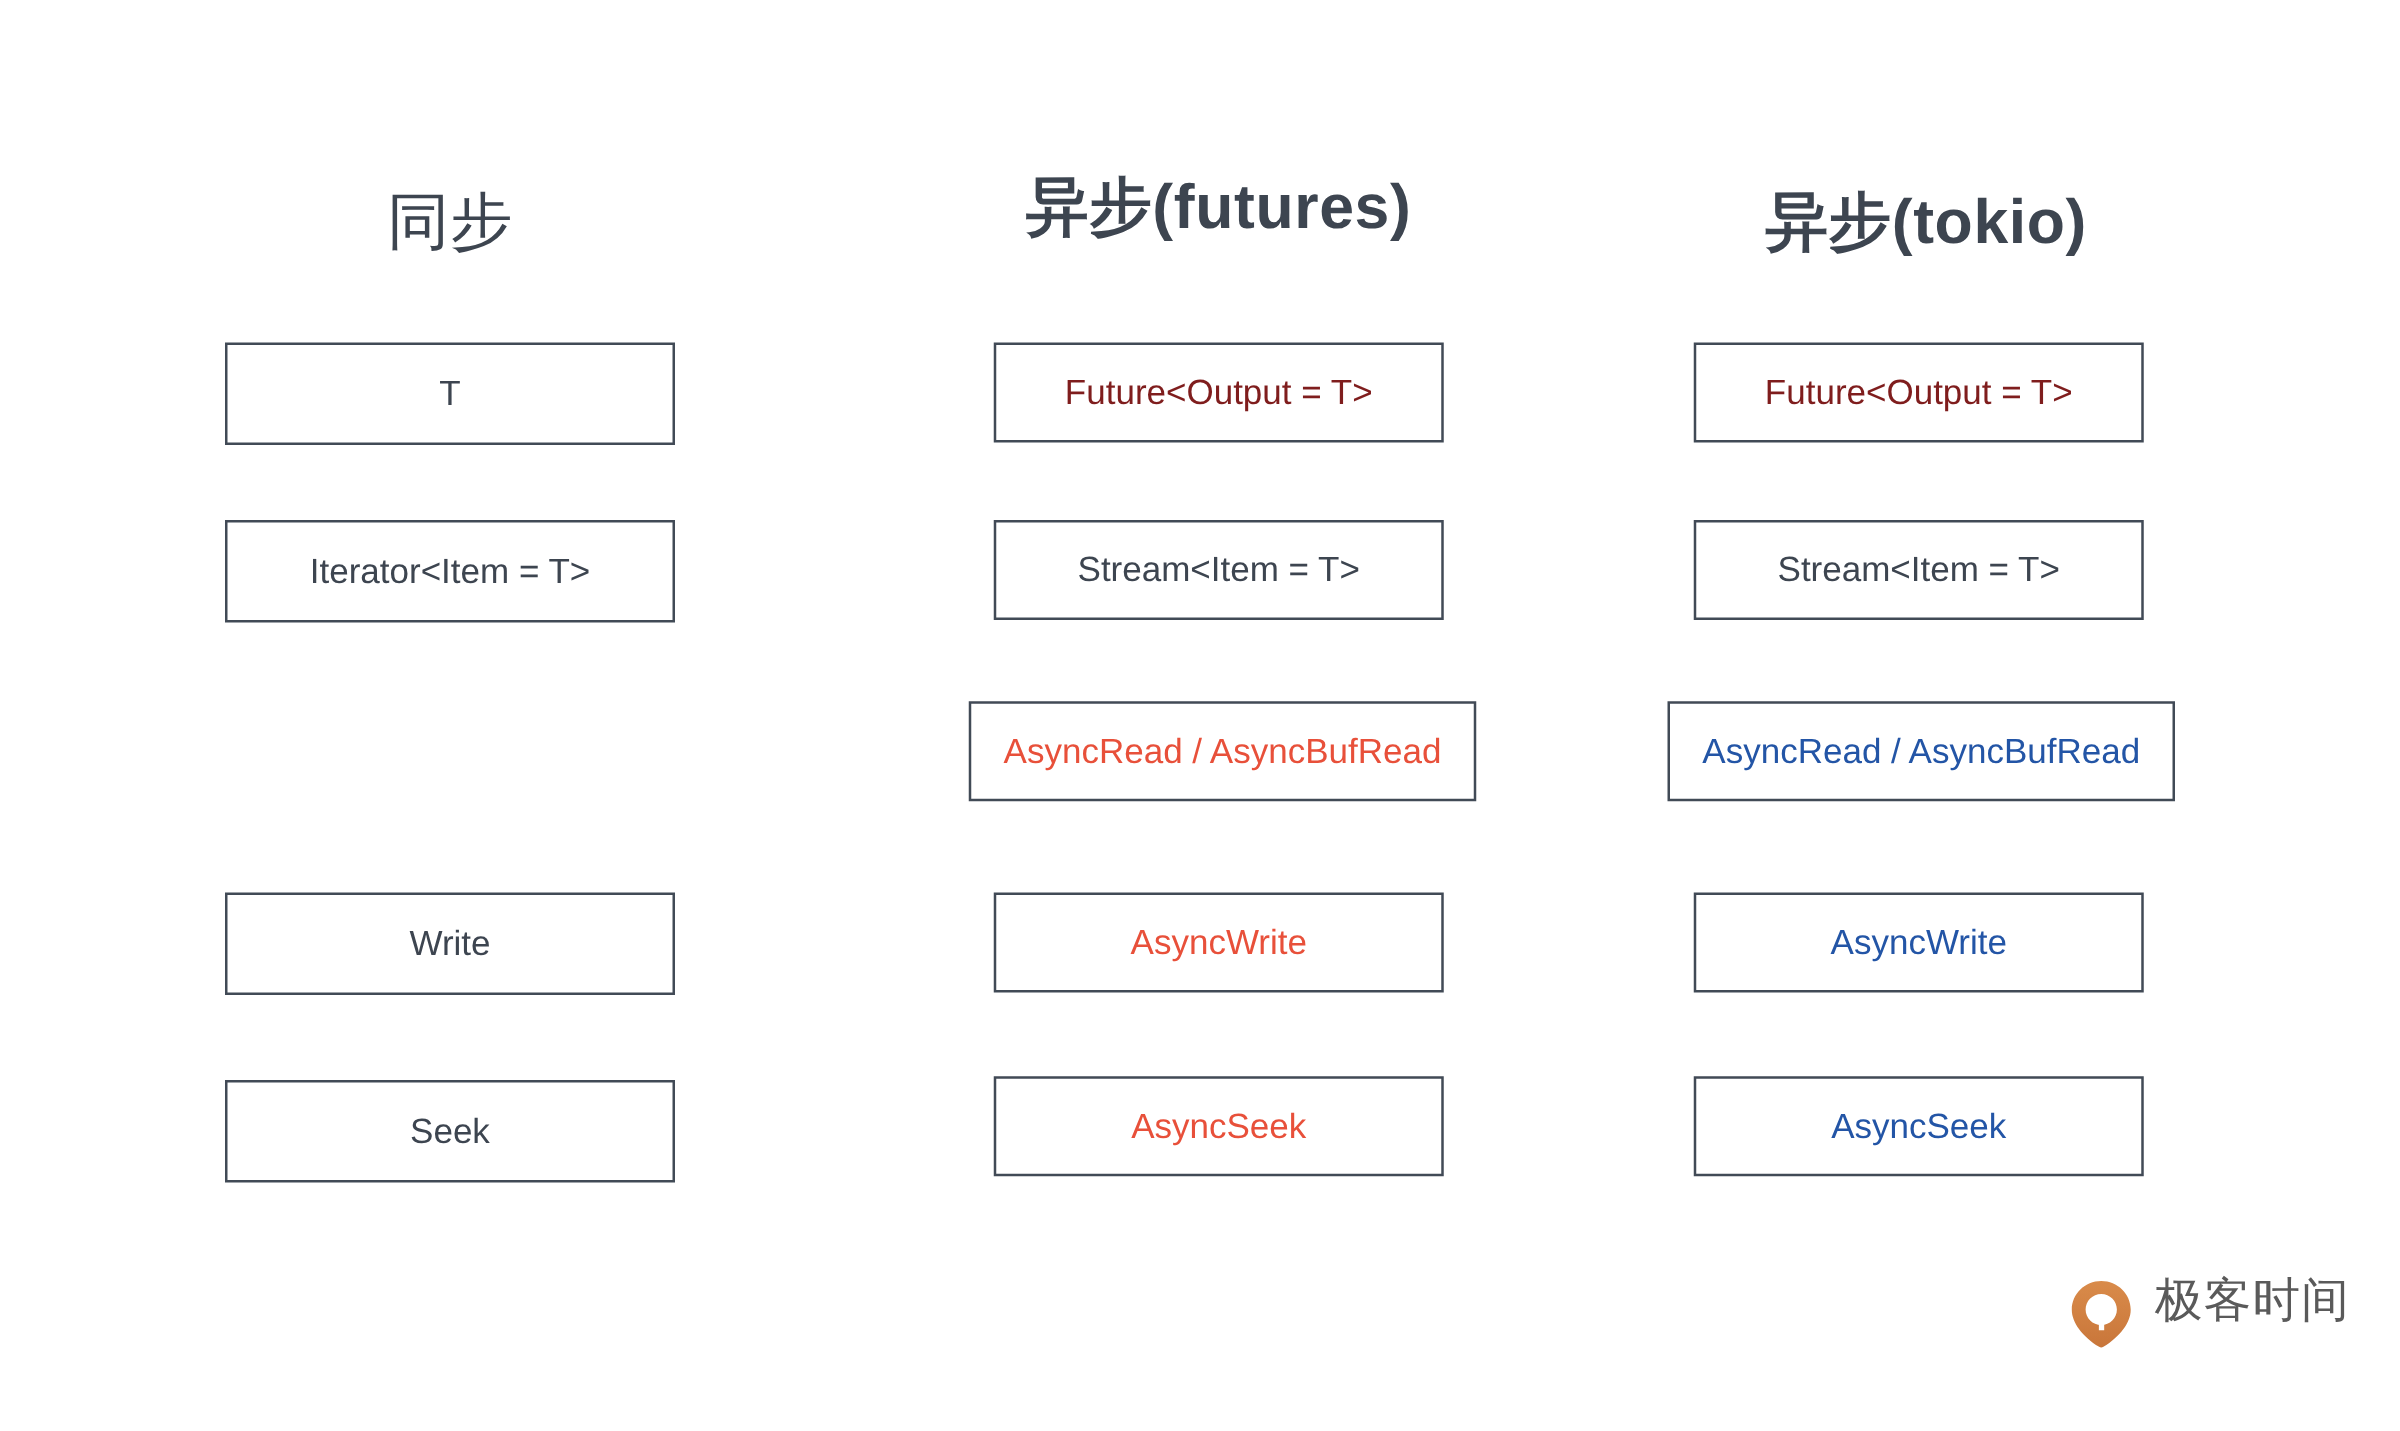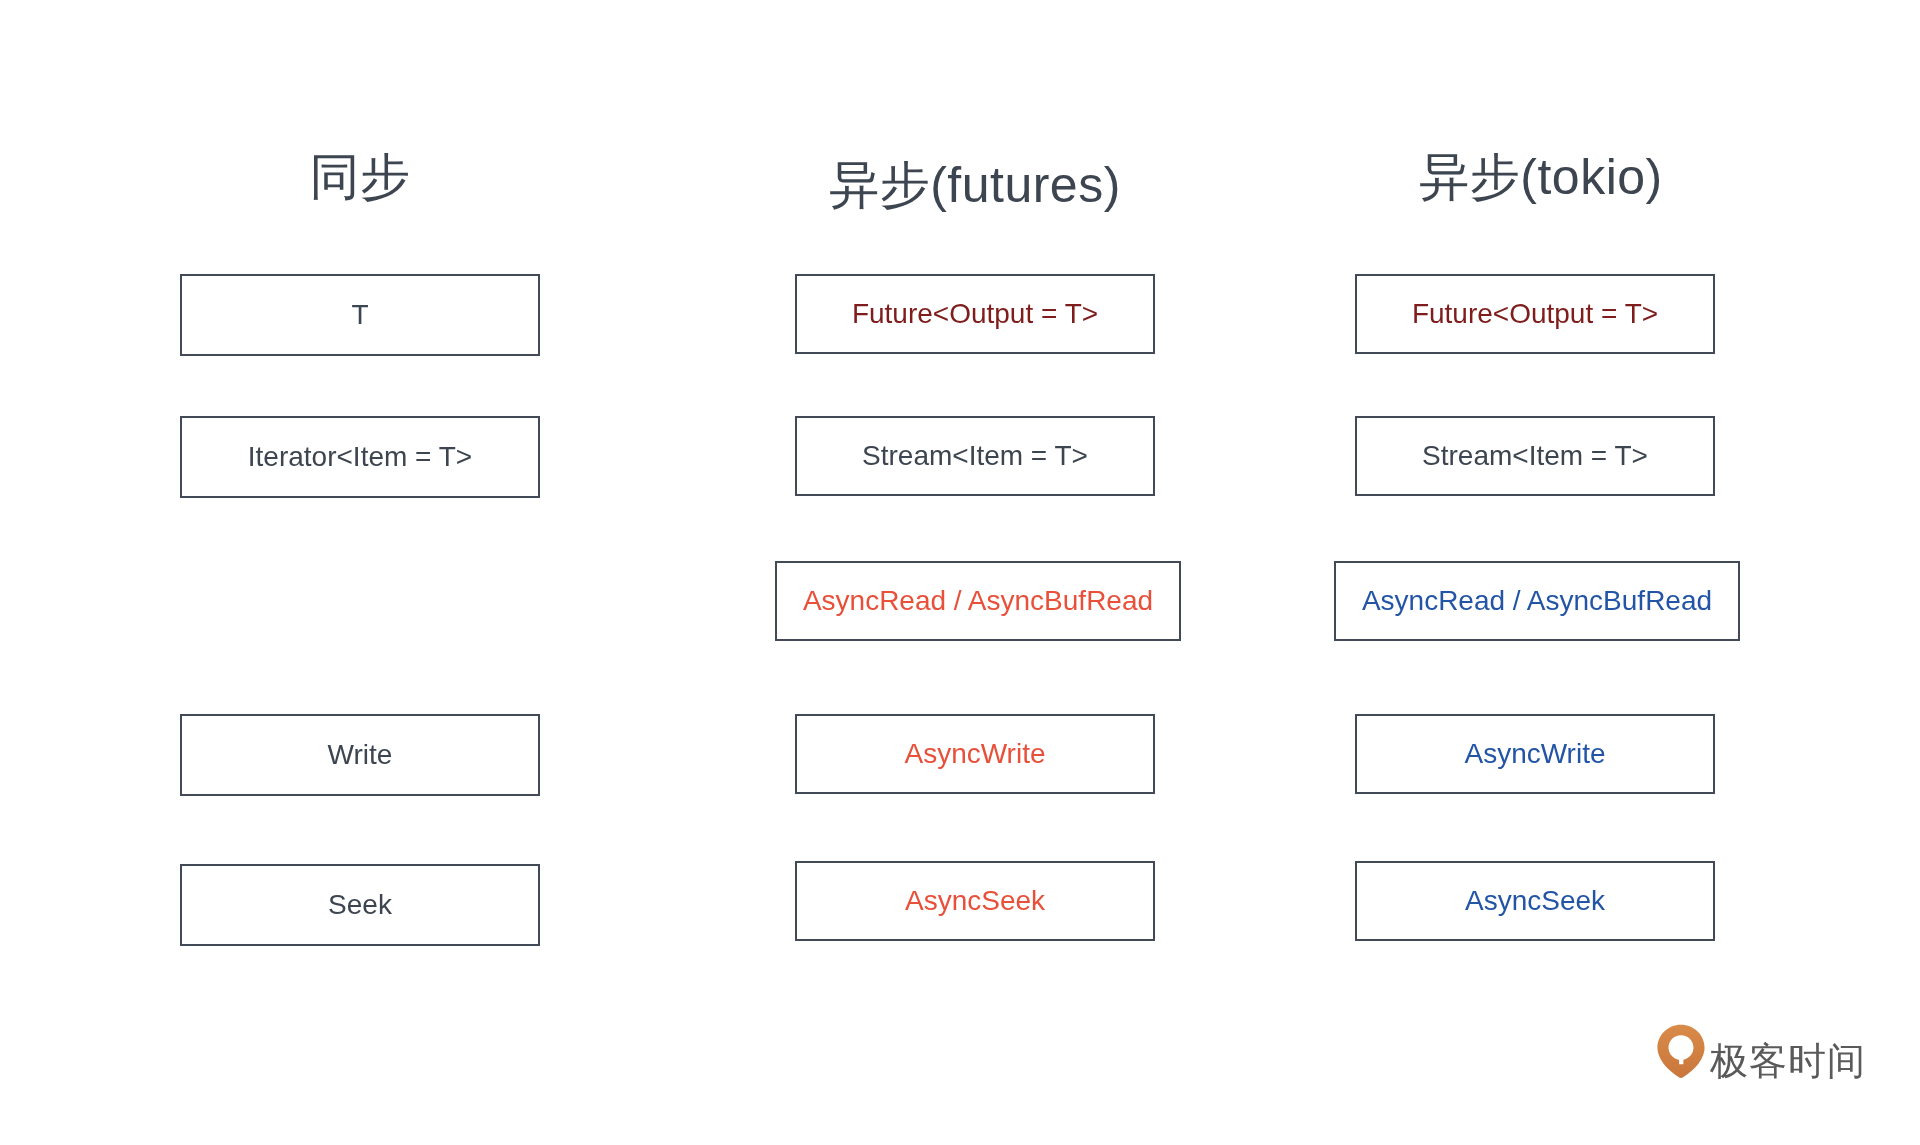--- a/index.html
+++ b/index.html
@@ -26,22 +26,22 @@
     position: absolute;
     text-align: center;
     font-size: 50px;
     font-weight: 400;
     color: #3d4550;
     letter-spacing: 0.5px;
     white-space: nowrap;
     line-height: 1;
   }
   .col-title.c0 { left: 180px;  width: 360px; top: 152px; }
-  .col-title.c1 { left: 773px;  width: 404px; top: 160px; }
-  .col-title.c2 { left: 1355px; width: 372px; top: 152px; }
+  .col-title.c1 { left: 773px;  width: 404px; top: 140px; font-weight: bold; }
+  .col-title.c2 { left: 1355px; width: 372px; top: 152px; font-weight: bold; }
 
   
   .box {
     position: absolute;
     box-sizing: border-box;
     border: 2.5px solid #414a56;
     background: #ffffff;
     display: flex;
     align-items: center;
     justify-content: center;
@@ -79,21 +79,22 @@
   .c2.r2 { left: 1334px; top: 561px; width: 406px; height: 80px; }
   .c2.r3 { left: 1355px; top: 714px; width: 360px; height: 80px; }
   .c2.r4 { left: 1355px; top: 861px; width: 360px; height: 80px; }
 
   
   .brand {
     position: absolute;
     left: 1652px;
     top: 1022px;
     display: flex;
-    align-items: flex-end;
+    align-items: flex-start;
+    gap: 14px;
   }
   .brand-mark {
     width: 58px;
     height: 58px;
     flex: 0 0 58px;
   }
   .brand-text {
     font-size: 38px;
     color: #5a5a5a;
     letter-spacing: 1px;

